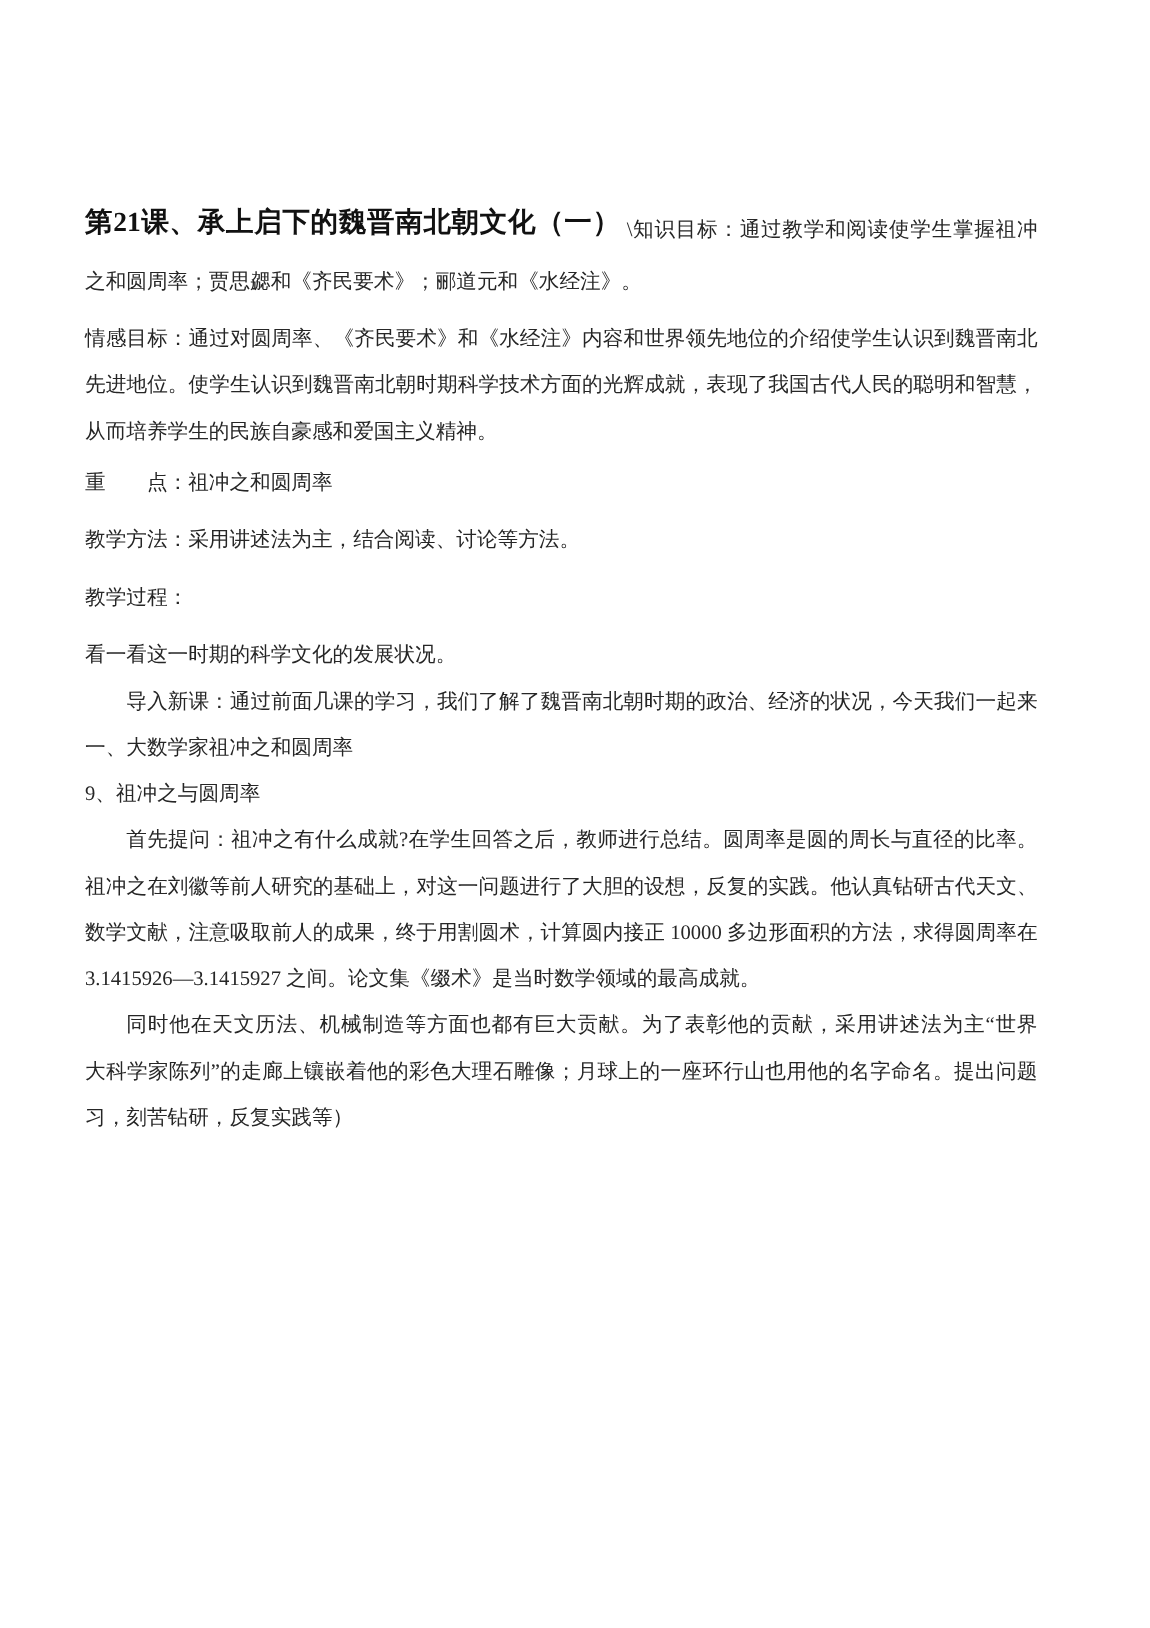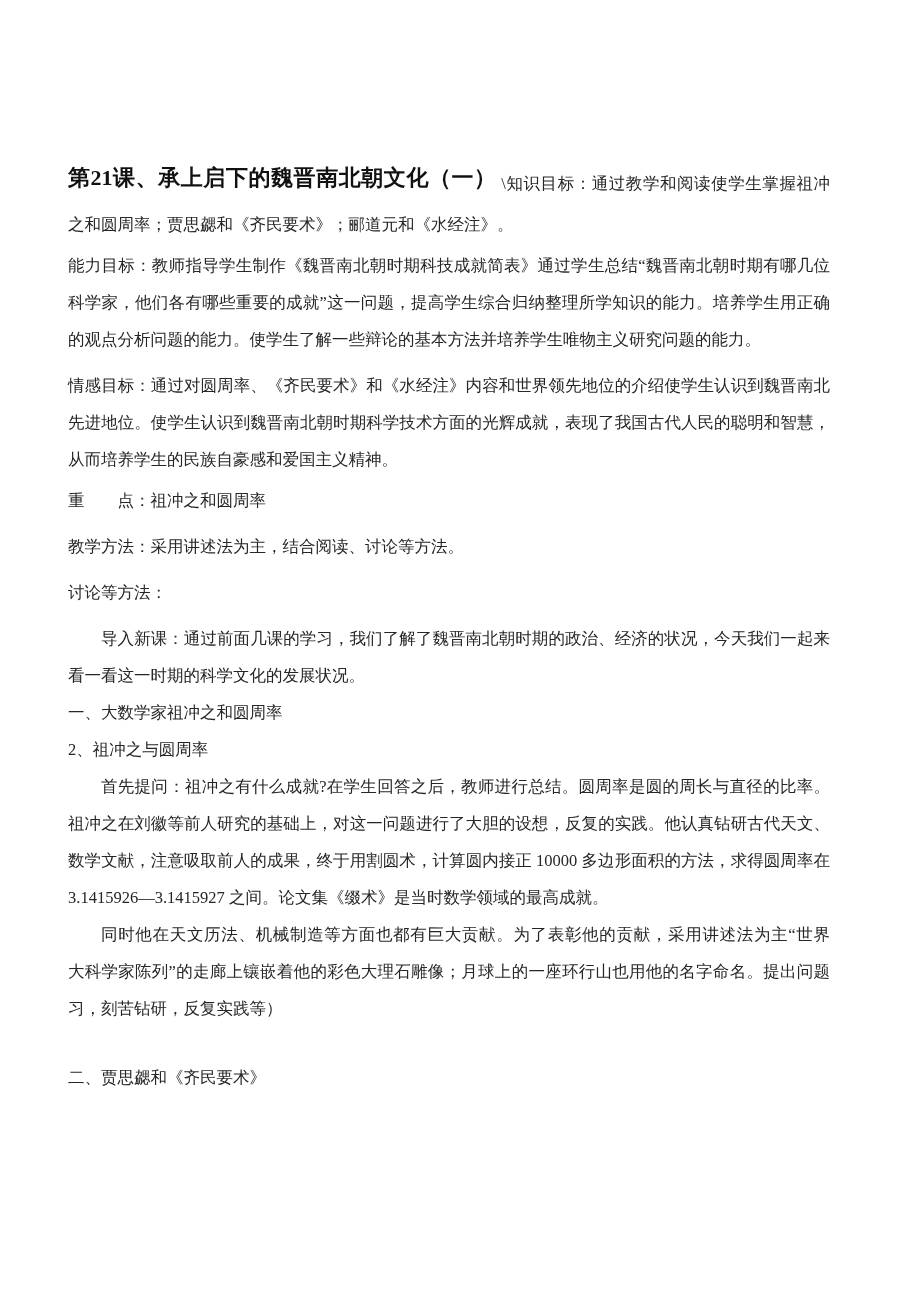--- a/index.html
+++ b/index.html
@@ -58,53 +58,47 @@
 
 <div class="page">
   <div class="content">
 
     <div class="line fill title-line">
       <span class="course-title">第21课、承上启下的魏晋南北朝文化（一）</span>
       <span class="title-note">\知识目标：通过教学和阅读使学生掌握祖冲</span>
     </div>
     <div class="line">之和圆周率；贾思勰和《齐民要术》；郦道元和《水经注》。</div>
 
-    <div class="gap-xs">
-      <div class="line fill">能力目标：教师指导学生制作《魏晋南北朝时期科技成就简表》通过学生总结“魏晋南北朝时期有哪几位</div>
-      <div class="line fill">科学家，他们各有哪些重要的成就”这一问题，提高学生综合归纳整理所学知识的能力。培养学生用正确</div>
-      <div class="line">的观点分析问题的能力。使学生了解一些辩论的基本方法并培养学生唯物主义研究问题的能力。</div>
-    </div>
 
     <div class="gap-sm">
       <div class="line fill">情感目标：通过对圆周率、《齐民要术》和《水经注》内容和世界领先地位的介绍使学生认识到魏晋南北</div>
       <div class="line fill">先进地位。使学生认识到魏晋南北朝时期科学技术方面的光辉成就，表现了我国古代人民的聪明和智慧，</div>
       <div class="line">从而培养学生的民族自豪感和爱国主义精神。</div>
     </div>
 
     <div class="line gap-xs">重　　点：祖冲之和圆周率</div>
     <div class="line gap-sm">教学方法：采用讲述法为主，结合阅读、讨论等方法。</div>
-    <div class="line gap-sm">讨论等方法：</div>
+    <div class="line gap-sm">教学过程：</div>
 
     <div class="gap-sm">
+      <div class="line">看一看这一时期的科学文化的发展状况。</div>
       <div class="line fill indent">导入新课：通过前面几课的学习，我们了解了魏晋南北朝时期的政治、经济的状况，今天我们一起来</div>
-      <div class="line">看一看这一时期的科学文化的发展状况。</div>
     </div>
 
     <div class="line">一、大数学家祖冲之和圆周率</div>
-    <div class="line">2、祖冲之与圆周率</div>
+    <div class="line">9、祖冲之与圆周率</div>
 
     <div>
       <div class="line fill indent">首先提问：祖冲之有什么成就?在学生回答之后，教师进行总结。圆周率是圆的周长与直径的比率。</div>
       <div class="line fill">祖冲之在刘徽等前人研究的基础上，对这一问题进行了大胆的设想，反复的实践。他认真钻研古代天文、</div>
       <div class="line fill">数学文献，注意吸取前人的成果，终于用割圆术，计算圆内接正 10000 多边形面积的方法，求得圆周率在</div>
       <div class="line">3.1415926—3.1415927 之间。论文集《缀术》是当时数学领域的最高成就。</div>
     </div>
 
     <div>
       <div class="line fill indent">同时他在天文历法、机械制造等方面也都有巨大贡献。为了表彰他的贡献，采用讲述法为主“世界</div>
       <div class="line fill">大科学家陈列”的走廊上镶嵌着他的彩色大理石雕像；月球上的一座环行山也用他的名字命名。提出问题</div>
       <div class="line">习，刻苦钻研，反复实践等）</div>
     </div>
 
-    <div class="line gap-lg">二、贾思勰和《齐民要术》</div>
 
   </div>
 </div>
 
 </body></html>

